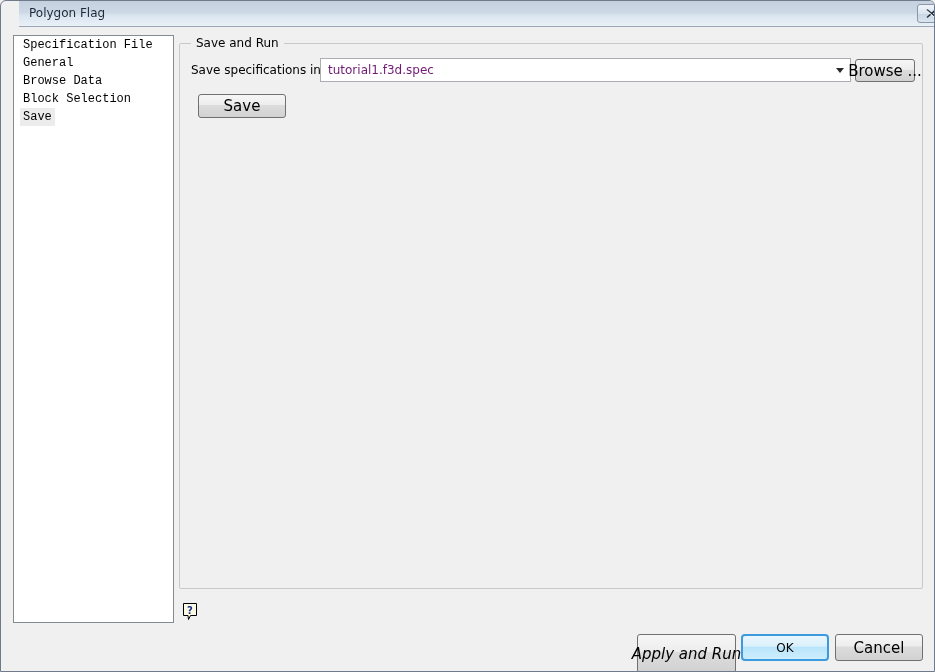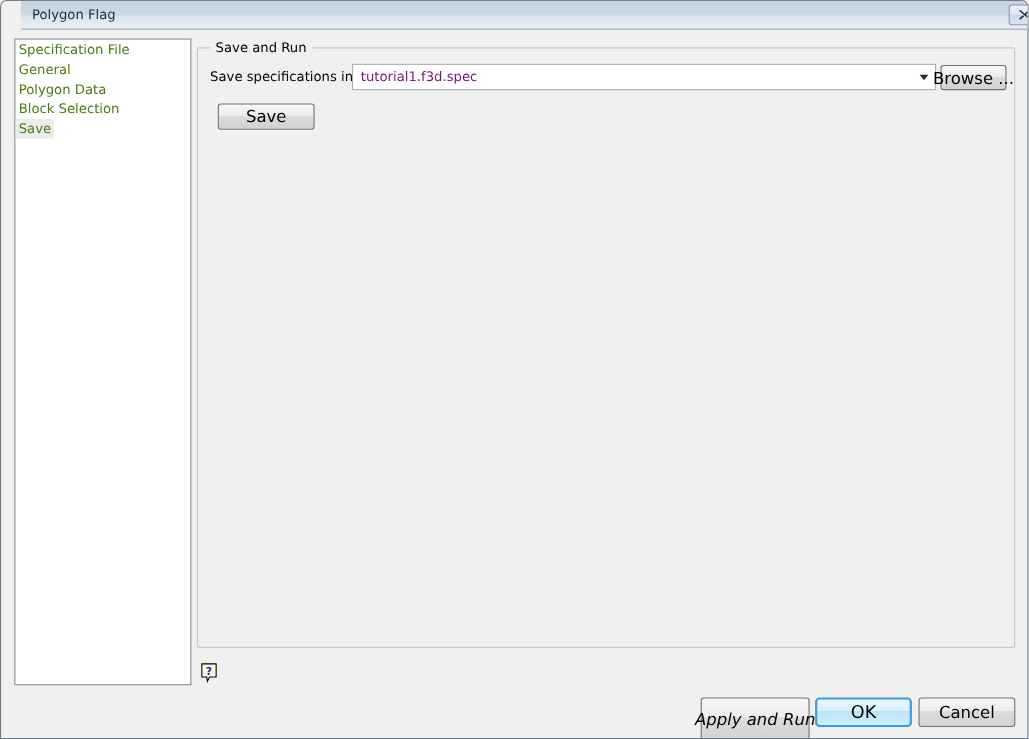--- a/index.html
+++ b/index.html
@@ -70,25 +70,26 @@
     width: 161px;
     height: 588px;
     box-sizing: border-box;
     background: #ffffff;
     border: 1px solid #848b93;
     overflow: hidden;
   }
   .sidebar-item {
     height: 18px;
     line-height: 18px;
-    padding: 0 0 0 0;
-    font-size: 12px;
-    color: #4d7c0f;
+    padding: 0 0 0 6px;
+    font-size: 12px;
+    color: #000000;
     white-space: nowrap;
     cursor: default;
+    font-family: Liberation Mono, monospace;
   }
   .sidebar-item .lbl {
     display: inline-block;
     padding: 0 3px;
   }
   .sidebar-item.selected .lbl {
     background: #ececec;
   }
 
   
@@ -207,21 +208,21 @@
     position: absolute;
     left: 740px;
     top: 633px;
     width: 88px;
     height: 27px;
     box-sizing: border-box;
     border: 2px solid #3c9ade;
     border-radius: 4px;
     background: linear-gradient(to bottom, #eaf6fd 0%, #d9f0fc 45%, #b8e4fa 47%, #cdeefd 100%);
     font-family: "DejaVu Sans", "Liberation Sans", sans-serif;
-    font-size: 16px;
+    font-size: 12px;
     color: #000;
     display: flex;
     align-items: center;
     justify-content: center;
     cursor: pointer;
     white-space: nowrap;
   }
   #cancel-button {
     position: absolute;
     left: 834px;
@@ -251,21 +252,21 @@
   </div>
 
   <div id="sidebar">
     <div class="sidebar-item">
       <span class="lbl">Specification File</span>
     </div>
     <div class="sidebar-item">
       <span class="lbl">General</span>
     </div>
     <div class="sidebar-item">
-      <span class="lbl">Polygon Data</span>
+      <span class="lbl">Browse Data</span>
     </div>
     <div class="sidebar-item">
       <span class="lbl">Block Selection</span>
     </div>
     <div class="sidebar-item selected">
       <span class="lbl">Save</span>
     </div>
   </div>
 
   <div id="groupbox"></div>

